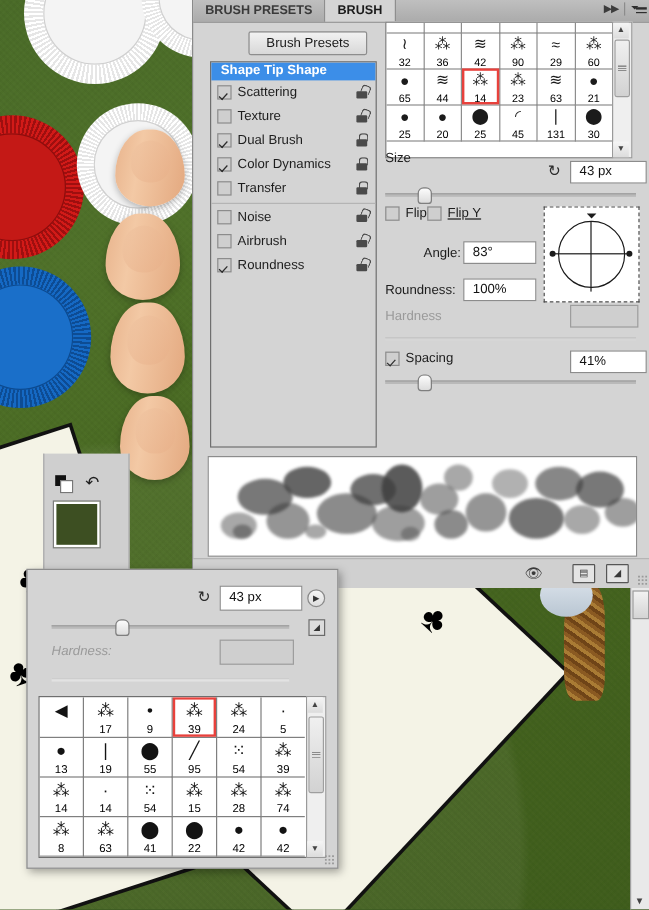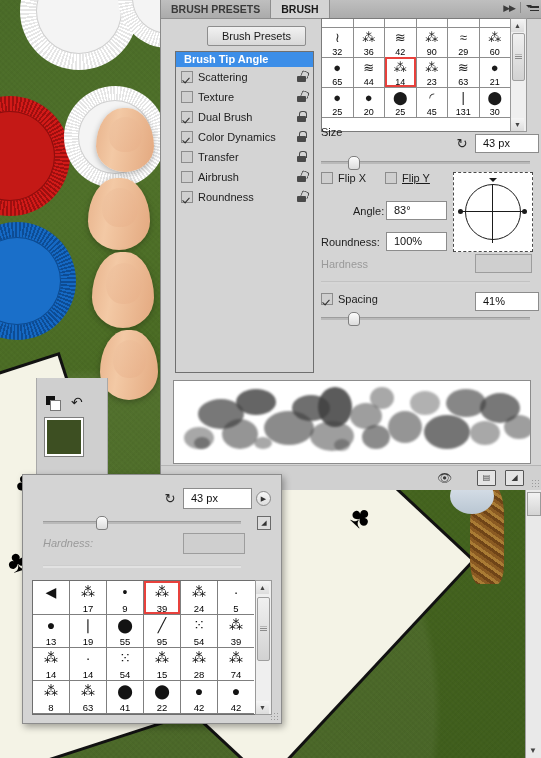--- a/index.html
+++ b/index.html
@@ -262,21 +262,21 @@
           <i></i>
           <i></i>
           <i></i>
         </span>
     </div>
   </div>
 
   <div class="presetsbtn">Brush Presets</div>
 
   <div id="opt-list">
-    <div class="opt-head">Brush Tip Angle</div>
+    <div class="opt-head">Shape Tip Shape</div>
 
     <div class="opt">
       <span class="cb on"></span>
       <span class="opt-label">Scattering</span>
       <span class="lock open">
           <span class="lockshackle"></span>
           <span class="lockbody"></span>
         </span>
     </div>
     <div class="opt">
@@ -305,20 +305,28 @@
     </div>
     <div class="opt">
       <span class="cb"></span>
       <span class="opt-label">Transfer</span>
       <span class="lock">
           <span class="lockshackle"></span>
           <span class="lockbody"></span>
         </span>
     </div>
 
+    <div class="opt sep">
+      <span class="cb"></span>
+      <span class="opt-label">Noise</span>
+      <span class="lock open">
+          <span class="lockshackle"></span>
+          <span class="lockbody"></span>
+        </span>
+    </div>
     <div class="opt">
       <span class="cb"></span>
       <span class="opt-label">Airbrush</span>
       <span class="lock open">
           <span class="lockshackle"></span>
           <span class="lockbody"></span>
         </span>
     </div>
     <div class="opt">
       <span class="cb on"></span>
@@ -450,21 +458,21 @@
   <div class="numbox" style="left:314px;top:134px;width:55px;">43 px</div>
   <div class="slider" style="left:160px;top:156px;width:209px;">
     <div class="track"></div>
       <div class="knob" style="left:27px;"></div>
   </div>
 
   <div style="position:absolute;left:160px;top:172px;display:flex;align-items:center;">
     <span class="cb"></span>
     <span class="opt-label">Flip X</span>
   </div>
-  <div style="position:absolute;left:224px;top:172px;display:flex;align-items:center;text-decoration:underline;">
+  <div style="position:absolute;left:195px;top:172px;display:flex;align-items:center;text-decoration:underline;">
     <span class="cb"></span>
     <span class="opt-label">Flip Y</span>
   </div>
 
   <div class="ctl-label" style="left:192px;top:205px;">Angle:</div>
   <div class="numbox" style="left:225px;top:201px;width:52px;">83°</div>
   <div class="ctl-label" style="left:160px;top:236px;">Roundness:</div>
   <div class="numbox" style="left:225px;top:232px;width:52px;">100%</div>
 
   <div id="angle-dial" style="left:292px;top:172px;width:78px;height:78px;">

